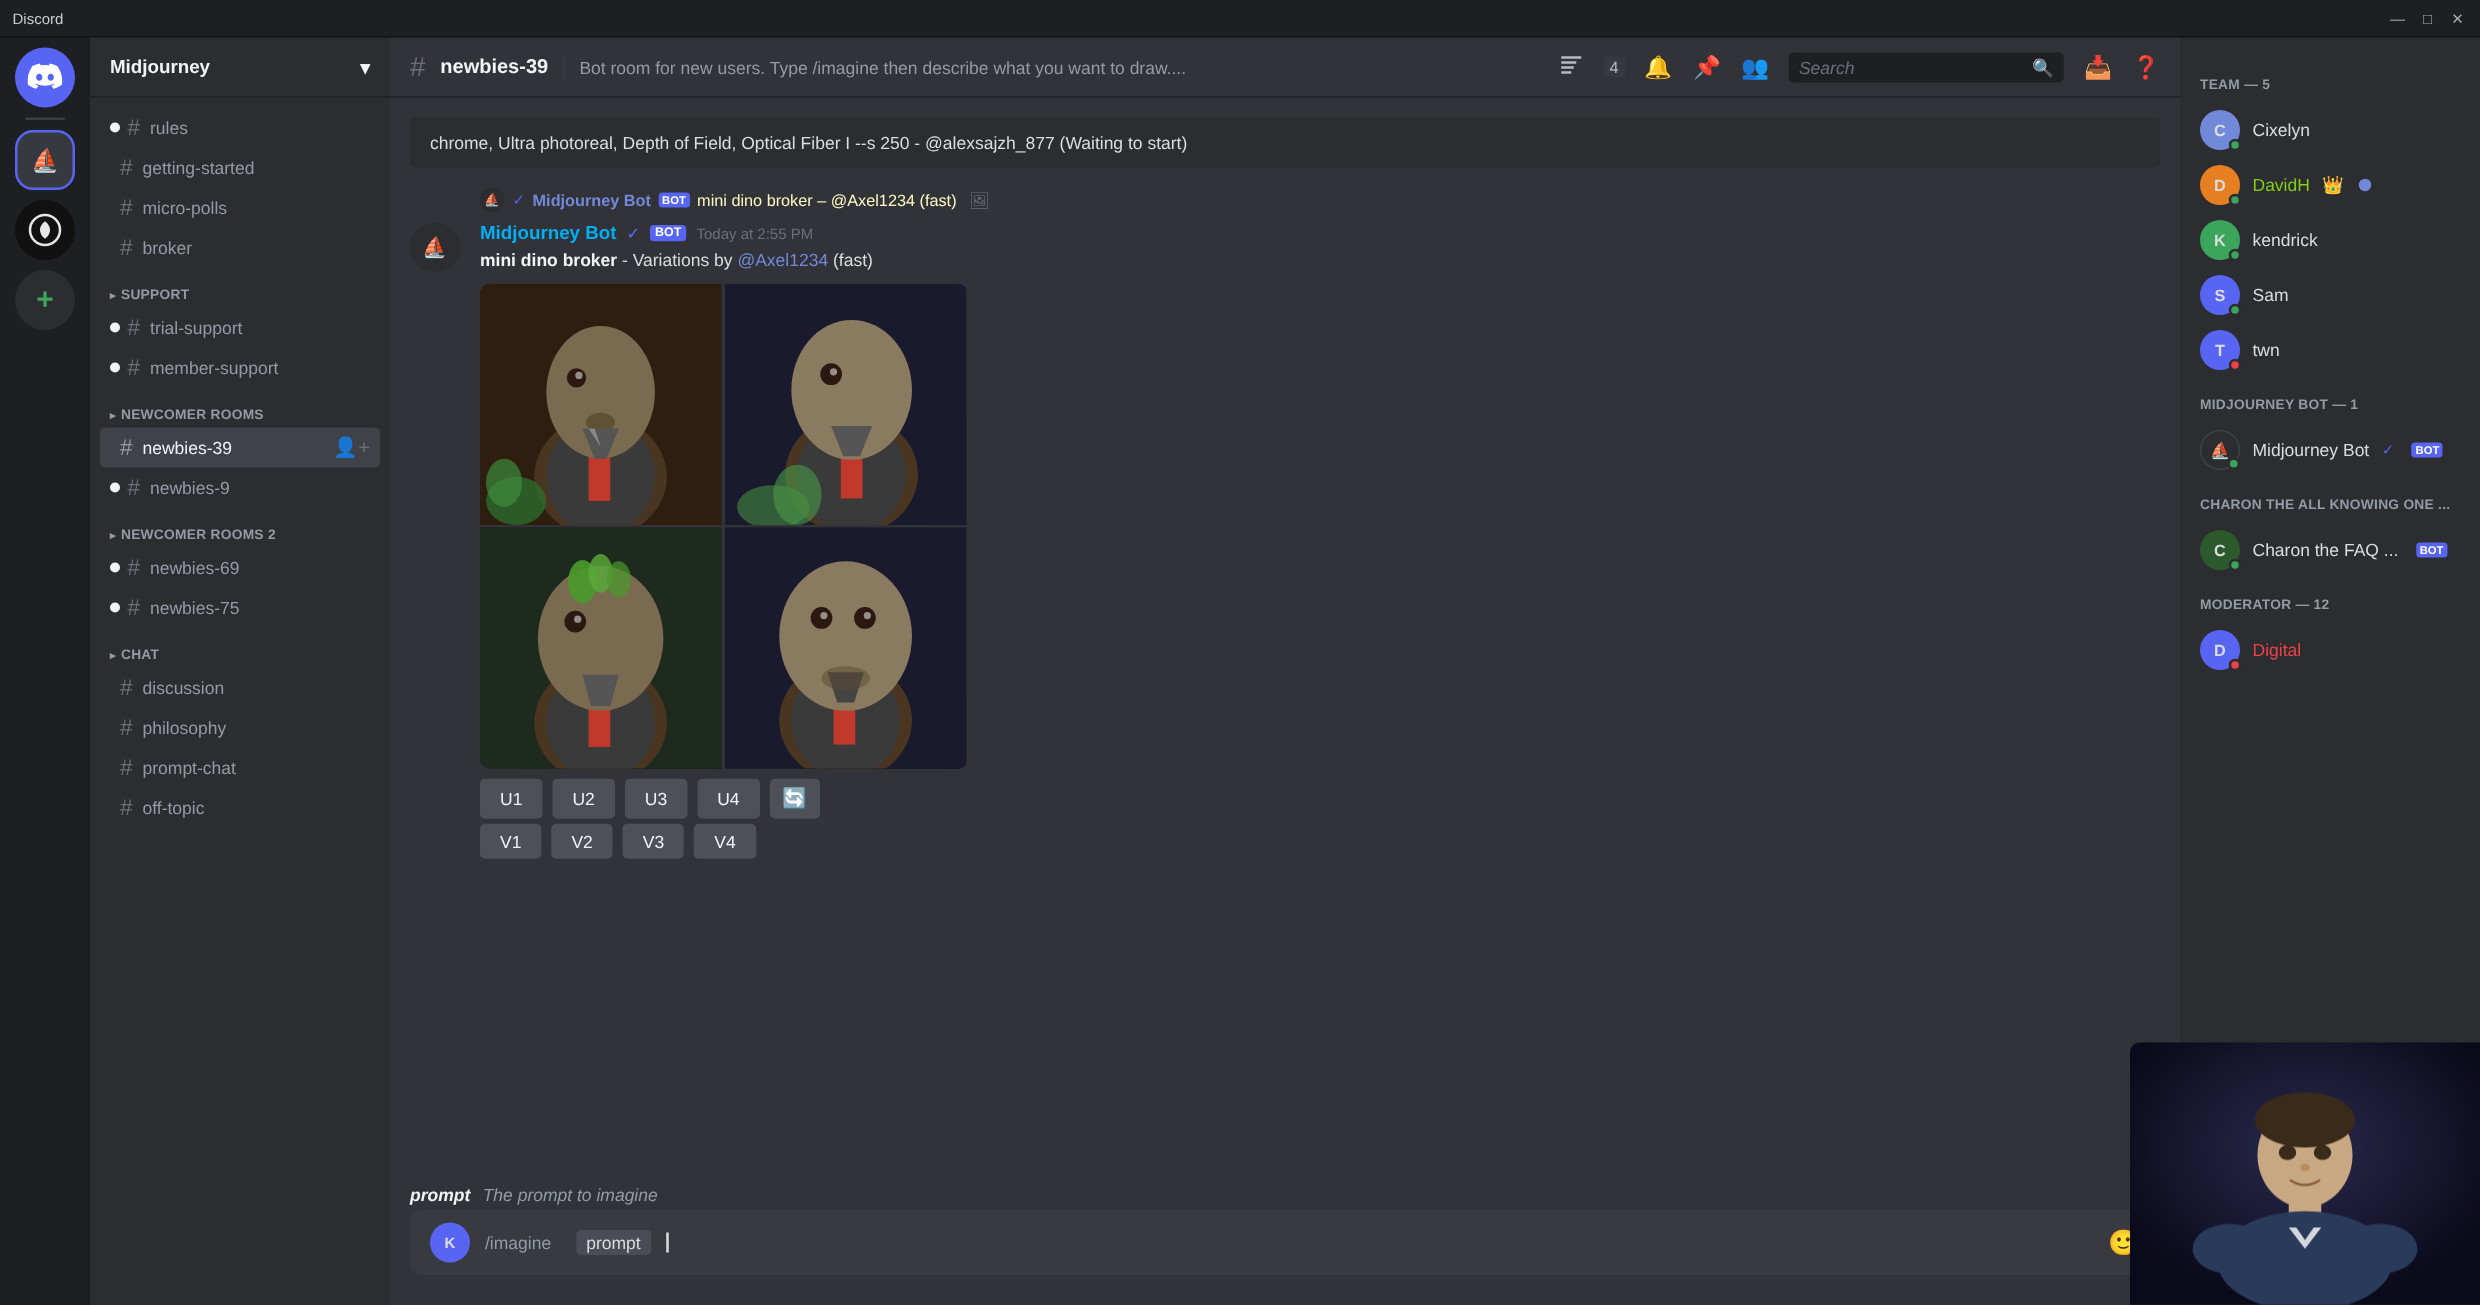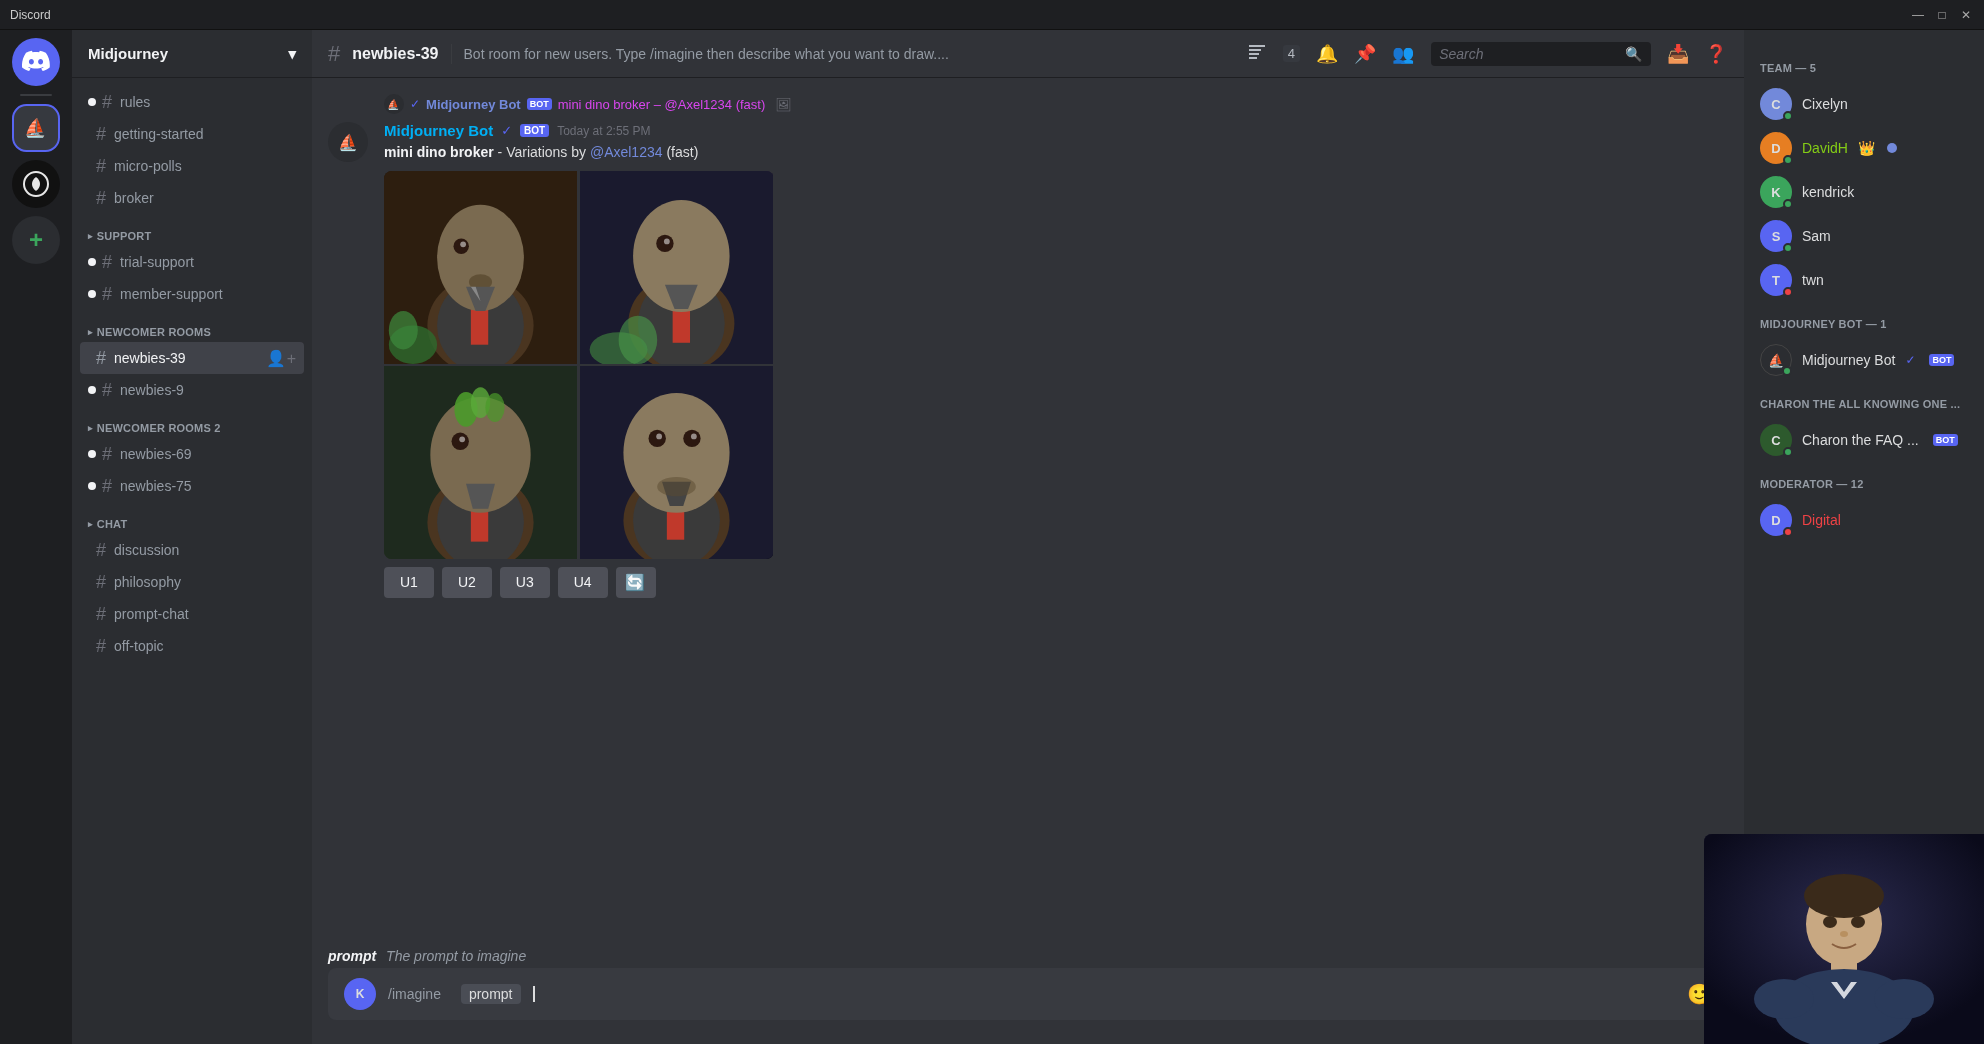--- a/index.html
+++ b/index.html
@@ -552,28 +552,31 @@
           <span class="search-bar-text">Search</span>
           <span class="search-bar-icon">🔍</span>
         </div>
         <span class="header-icon">📥</span>
         <span class="header-icon">❓</span>
       </div>
     </div>
 
     <div class="messages-area">
 
+      <div class="waiting-message">
+        <span>chrome, Ultra photoreal, Depth of Field, Optical Fiber I --s 250 - @alexsajzh_877 (Waiting to start)</span>
+      </div>
 
       <div style="margin-bottom: 8px;">
         <div style="display:flex; align-items:center; gap:6px; padding-left: 56px; margin-bottom:4px;">
           <div class="bot-tiny-avatar">⛵</div>
           <span style="color:#5865f2; font-size:12px;">✓</span>
           <span class="bot-name-small">Midjourney Bot</span>
           <span class="bot-small-badge">BOT</span>
-          <span style="color:#d946ef; font-size:13px;text-align:center;">mini dino broker – @Axel1234 (fast)</span>
+          <span style="color:#fef9c3; font-size:13px;text-align:center;">mini dino broker – @Axel1234 (fast)</span>
           <span style="color:#6d6f78; font-size:13px; margin-left:4px;">🖼</span>
         </div>
       </div>
 
       <div class="message-group">
         <div class="avatar avatar-mj">⛵</div>
         <div class="message-content">
           <div class="message-header">
             <span class="message-author mj-color">Midjourney Bot</span>
             <span style="color:#5865f2; font-size:13px;">✓</span>
@@ -670,20 +673,26 @@
           <div class="action-buttons">
             <button class="action-btn">U1</button>
             <button class="action-btn">U2</button>
             <button class="action-btn">U3</button>
             <button class="action-btn">U4</button>
             <button class="action-btn refresh">
               <span class="refresh-icon">🔄</span>
             </button>
           </div>
 
+          <div class="action-buttons" style="margin-top:4px;">
+            <button class="action-btn">V1</button>
+            <button class="action-btn">V2</button>
+            <button class="action-btn">V3</button>
+            <button class="action-btn">V4</button>
+          </div>
         </div>
       </div>
     </div>
 
     <div class="message-input-area">
       <div class="prompt-hint">
         <span class="prompt-label">prompt</span>
         <span>The prompt to imagine</span>
       </div>
       <div class="input-box">

